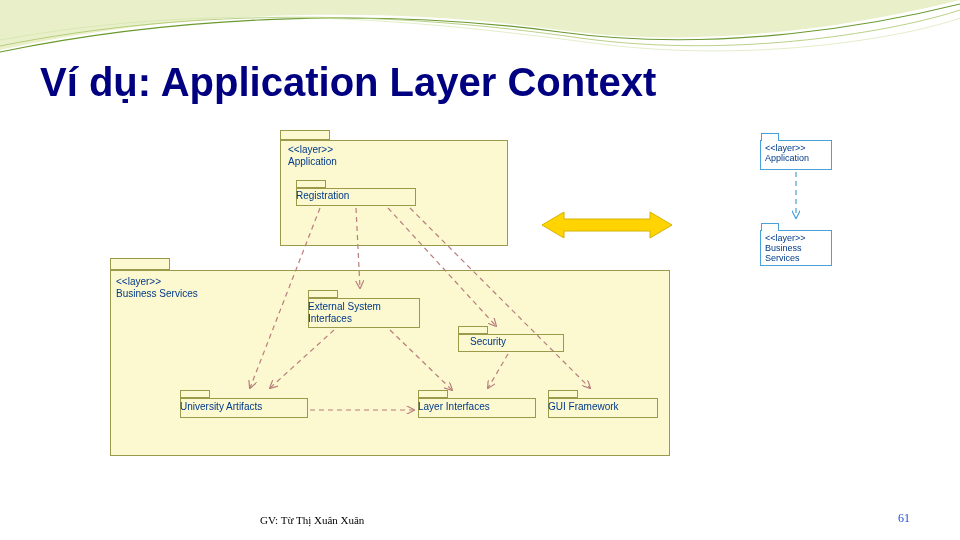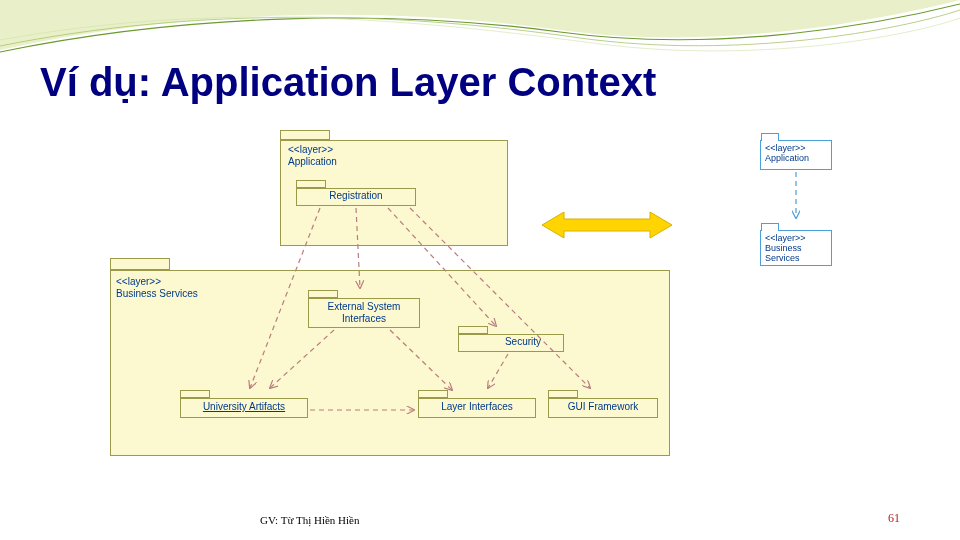--- a/index.html
+++ b/index.html
@@ -11,30 +11,30 @@
   .swoosh { position: absolute; top: 0; left: 0; width: 960px; height: 60px; pointer-events: none; }
 
   .title { position: absolute; left: 40px; top: 60px; font-size: 40px; font-weight: bold; color: #000080; }
 
   .diagram { position: absolute; left: 110px; top: 130px; width: 600px; height: 340px; }
   .diagram svg { position: absolute; top: 0; left: 0; }
 
   .pkg { position: absolute; }
   .pkg .tab { position: absolute; top: 0; left: 0; background: #FCF8CF; border: 1px solid #9a9a4a; }
   .pkg .body { position: absolute; background: #FCF8CF; border: 1px solid #9a9a4a; }
-  .pkg .label { position: absolute; font-size: 10px; color: #003a8a; line-height: 1.2; text-align: center; }
+  .pkg .label { position: absolute; font-size: 10px; color: #003a8a; line-height: 1.2; text-align: left; }
 
   .mini { position: absolute; border: 1px solid #4aa0d8; background: #fff; }
   .mini .tab { position: absolute; top: -8px; left: 0; width: 18px; height: 8px; border: 1px solid #4aa0d8; border-bottom: none; background: #fff; }
   .mini .label { font-size: 9px; color: #003a8a; padding: 3px 4px; line-height: 1.1; text-align: left; white-space: nowrap; }
 
   .biarrow { position: absolute; }
 
   .footer-left { position: absolute; left: 260px; bottom: 14px; font-size: 11px; font-family: "Times New Roman", serif; color: #000; }
-  .footer-right { position: absolute; right: 60px; bottom: 14px; font-size: 12px; font-family: "Times New Roman", serif; color: #b91c1c; }
+  .footer-right { position: absolute; right: 50px; bottom: 14px; font-size: 12px; font-family: "Times New Roman", serif; color: #1d4ed8; }
 </style>
 </head>
 <body>
 
 <div class="slide">
 
   <svg class="swoosh" viewBox="0 0 960 60">
     <path d="M0,50 C180,10 380,5 560,30 C720,52 880,20 960,0 L960,-2 L0,-2 Z" fill="#e9f0c9"></path>
     <path d="M0,52 C180,15 380,8 560,32 C720,54 880,24 960,4" fill="none" stroke="#6b9a2f" stroke-width="1.2"></path>
     <path d="M0,46 C200,6 400,12 580,38 C740,60 900,30 960,10" fill="none" stroke="#a8c46a" stroke-width="0.8"></path>
@@ -78,21 +78,21 @@
 
     <div class="pkg" style="left:348px; top:196px;">
       <div class="tab" style="width:30px; height:8px;"></div>
       <div class="body" style="top:8px; width:106px; height:18px;"></div>
       <div class="label" style="top:10px; left:12px; width:106px;">Security</div>
     </div>
 
     <div class="pkg" style="left:70px; top:260px;">
       <div class="tab" style="width:30px; height:8px;"></div>
       <div class="body" style="top:8px; width:128px; height:20px;"></div>
-      <div class="label" style="top:11px; left:0; width:128px;text-decoration:underline;">University Artifacts</div>
+      <div class="label" style="top:11px; left:0; width:128px;">University Artifacts</div>
     </div>
 
     <div class="pkg" style="left:308px; top:260px;">
       <div class="tab" style="width:30px; height:8px;"></div>
       <div class="body" style="top:8px; width:118px; height:20px;"></div>
       <div class="label" style="top:11px; left:0; width:118px;">Layer Interfaces</div>
     </div>
 
     <div class="pkg" style="left:438px; top:260px;">
       <div class="tab" style="width:30px; height:8px;"></div>
@@ -148,16 +148,16 @@
 
   <svg style="position:absolute; left:760px; top:170px; width:72px; height:60px;">
     <defs>
       <marker id="ah2" viewBox="0 0 10 10" refX="9" refY="5" markerWidth="7" markerHeight="7" orient="auto">
         <path d="M0,0 L10,5 L0,10" fill="none" stroke="#4aa0d8" stroke-width="1.4"></path>
       </marker>
     </defs>
     <line x1="36" y1="2" x2="36" y2="48" stroke="#4aa0d8" stroke-width="1.2" stroke-dasharray="5,4" marker-end="url(#ah2)"></line>
   </svg>
 
-  <div class="footer-left">GV: Từ Thị Hiền Hiền</div>
+  <div class="footer-left">GV: Từ Thị Xuân Xuân</div>
   <div class="footer-right">61</div>
 
 </div>
 
 </body></html>

